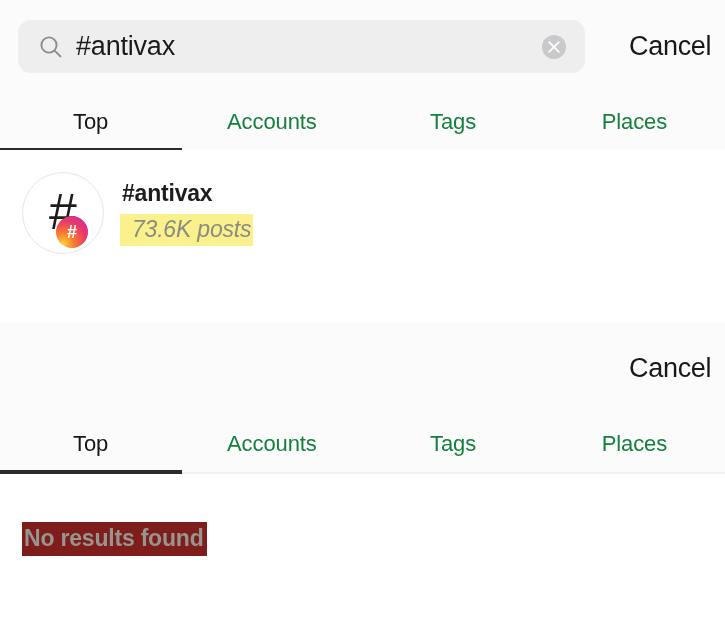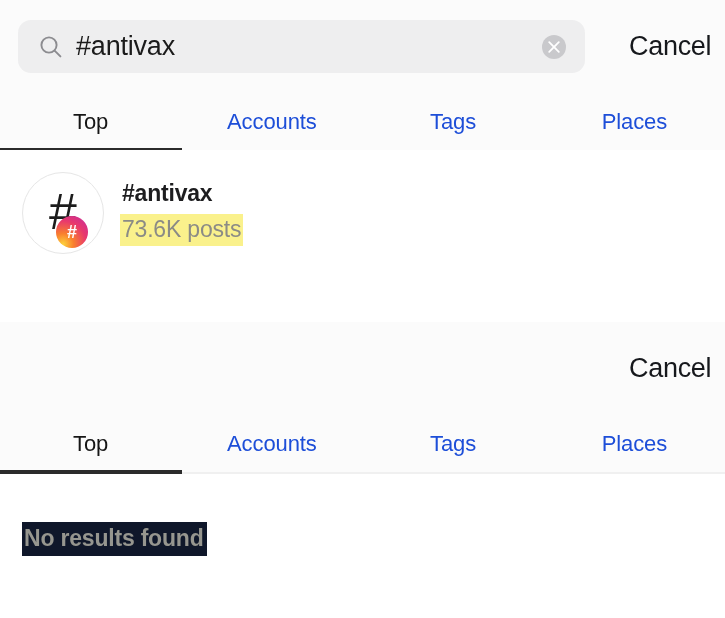--- a/index.html
+++ b/index.html
@@ -124,21 +124,21 @@
     width: 725px;
     height: 56px;
     display: flex;
   }
   .tab {
     flex: 1 1 25%;
     display: flex;
     align-items: center;
     justify-content: center;
     font-size: 22px;
-    color: #1d4ed8;
+    color: #15803d;
     letter-spacing: -0.1px;
     cursor: pointer;
   }
   .tab.active {
     color: #161616;
     font-weight: normal;
   }
 
   .tabs-divider {
     position: absolute;
@@ -225,34 +225,35 @@
   }
   .result-sub {
     position: absolute;
     left: 120px;
     top: 54px;
     font-size: 23px;
     color: #8b8b86;
     letter-spacing: -0.2px;
     white-space: nowrap;
     background: #faf18c;
-    padding: 2px 2px 3px 2px;
+    padding: 2px 2px 3px 12px;
+    font-style: italic;
   }
 
   
   .empty-state {
     position: absolute;
     left: 22px;
     top: 200px;
     font-size: 23px;
     color: #96968f;
     font-weight: bold;
     letter-spacing: -0.2px;
     white-space: nowrap;
-    background: #0f172a;
+    background: #7f1d1d;
     padding: 3px 3px 4px 2px;
   }
 </style>
 </head>
 <body>
 
 <div class="screen">
 
   <div class="panel panel-one">
 

